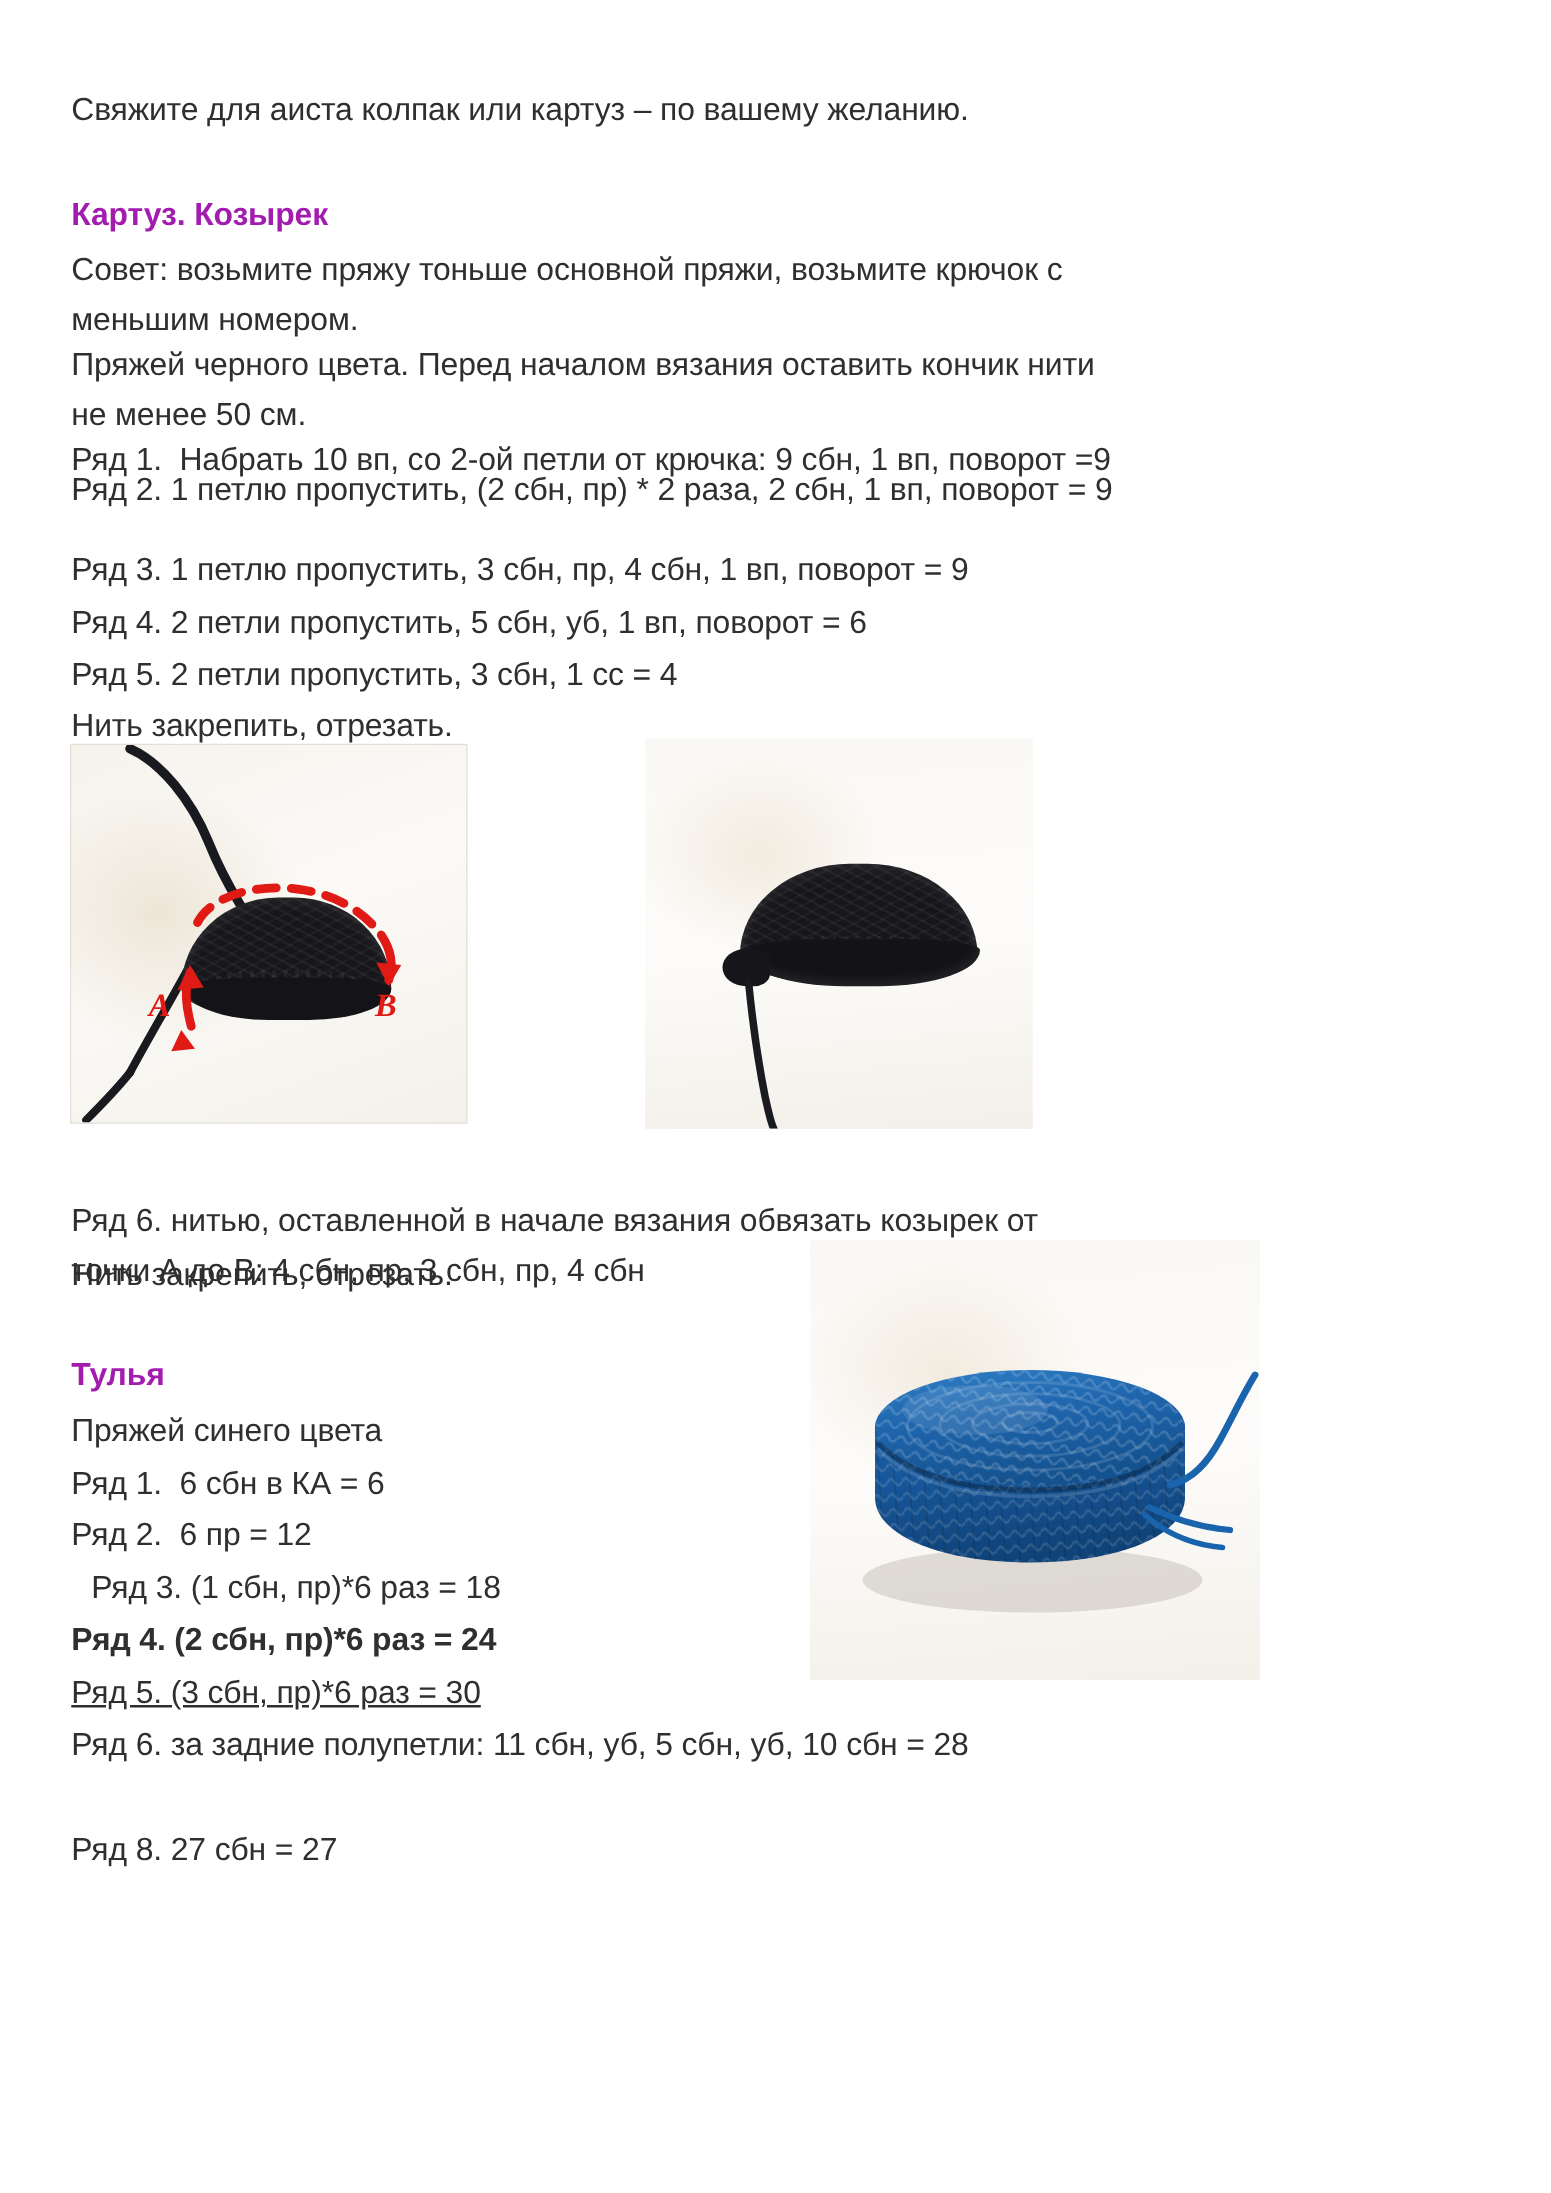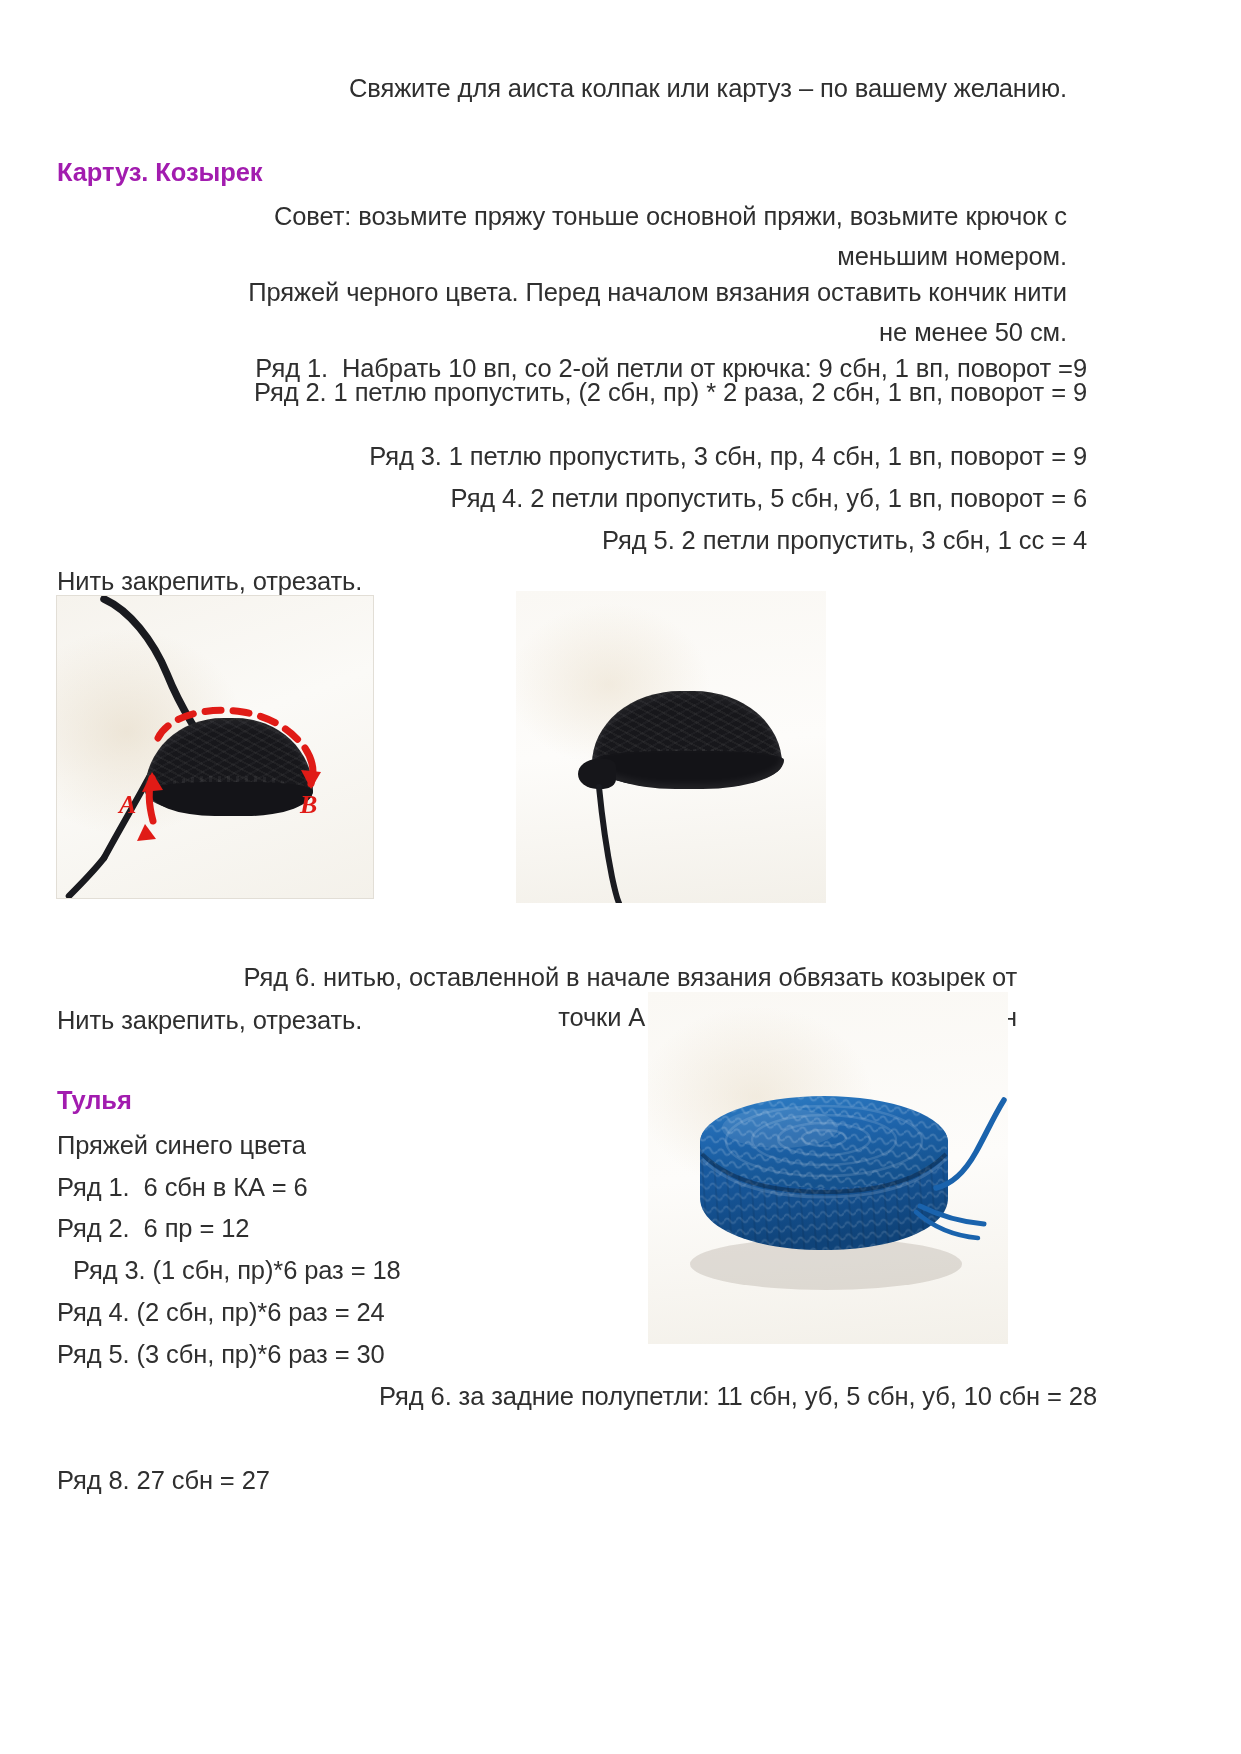--- a/index.html
+++ b/index.html
@@ -20,21 +20,20 @@
   }
 
   
   .txt {
     position: absolute;
     font-size: 25.5px;
     line-height: 40px;
     color: #2f2f2f;
     letter-spacing: -0.1px;
     white-space: pre-wrap;
-    text-align: right;
   }
   .h-bold {
     font-weight: bold;
     color: #a21caf;
   }
   .para { left: 57px; }
 
   
   .photo {
     position: absolute;
@@ -236,18 +235,18 @@
     </svg>
   </div>
 
   <div class="txt para h-bold" style="top:1080px;">Тулья</div>
 
   <div class="txt para" style="top:1125px;">Пряжей синего цвета</div>
 
   <div class="txt para" style="top:1167px;">Ряд 1.  6 сбн в КА = 6</div>
   <div class="txt para" style="top:1208px;">Ряд 2.  6 пр = 12</div>
   <div class="txt para" style="top:1250px;margin-left:16px;">Ряд 3. (1 сбн, пр)*6 раз = 18</div>
-  <div class="txt para" style="top:1292px;">Ряд 4. (2 сбн, пр)*6 раз = 24</div>
-  <div class="txt para" style="top:1334px;">Ряд 5. (3 сбн, пр)*6 раз = 30</div>
+  <div class="txt para" style="top:1292px;font-weight:bold;">Ряд 4. (2 сбн, пр)*6 раз = 24</div>
+  <div class="txt para" style="top:1334px;text-decoration:underline;">Ряд 5. (3 сбн, пр)*6 раз = 30</div>
   <div class="txt para" style="top:1376px; width:1040px;">Ряд 6. за задние полупетли: 11 сбн, уб, 5 сбн, уб, 10 сбн = 28</div>
   <div class="txt para" style="top:1460px;">Ряд 8. 27 сбн = 27</div>
 
 </div>
 
 </body></html>

